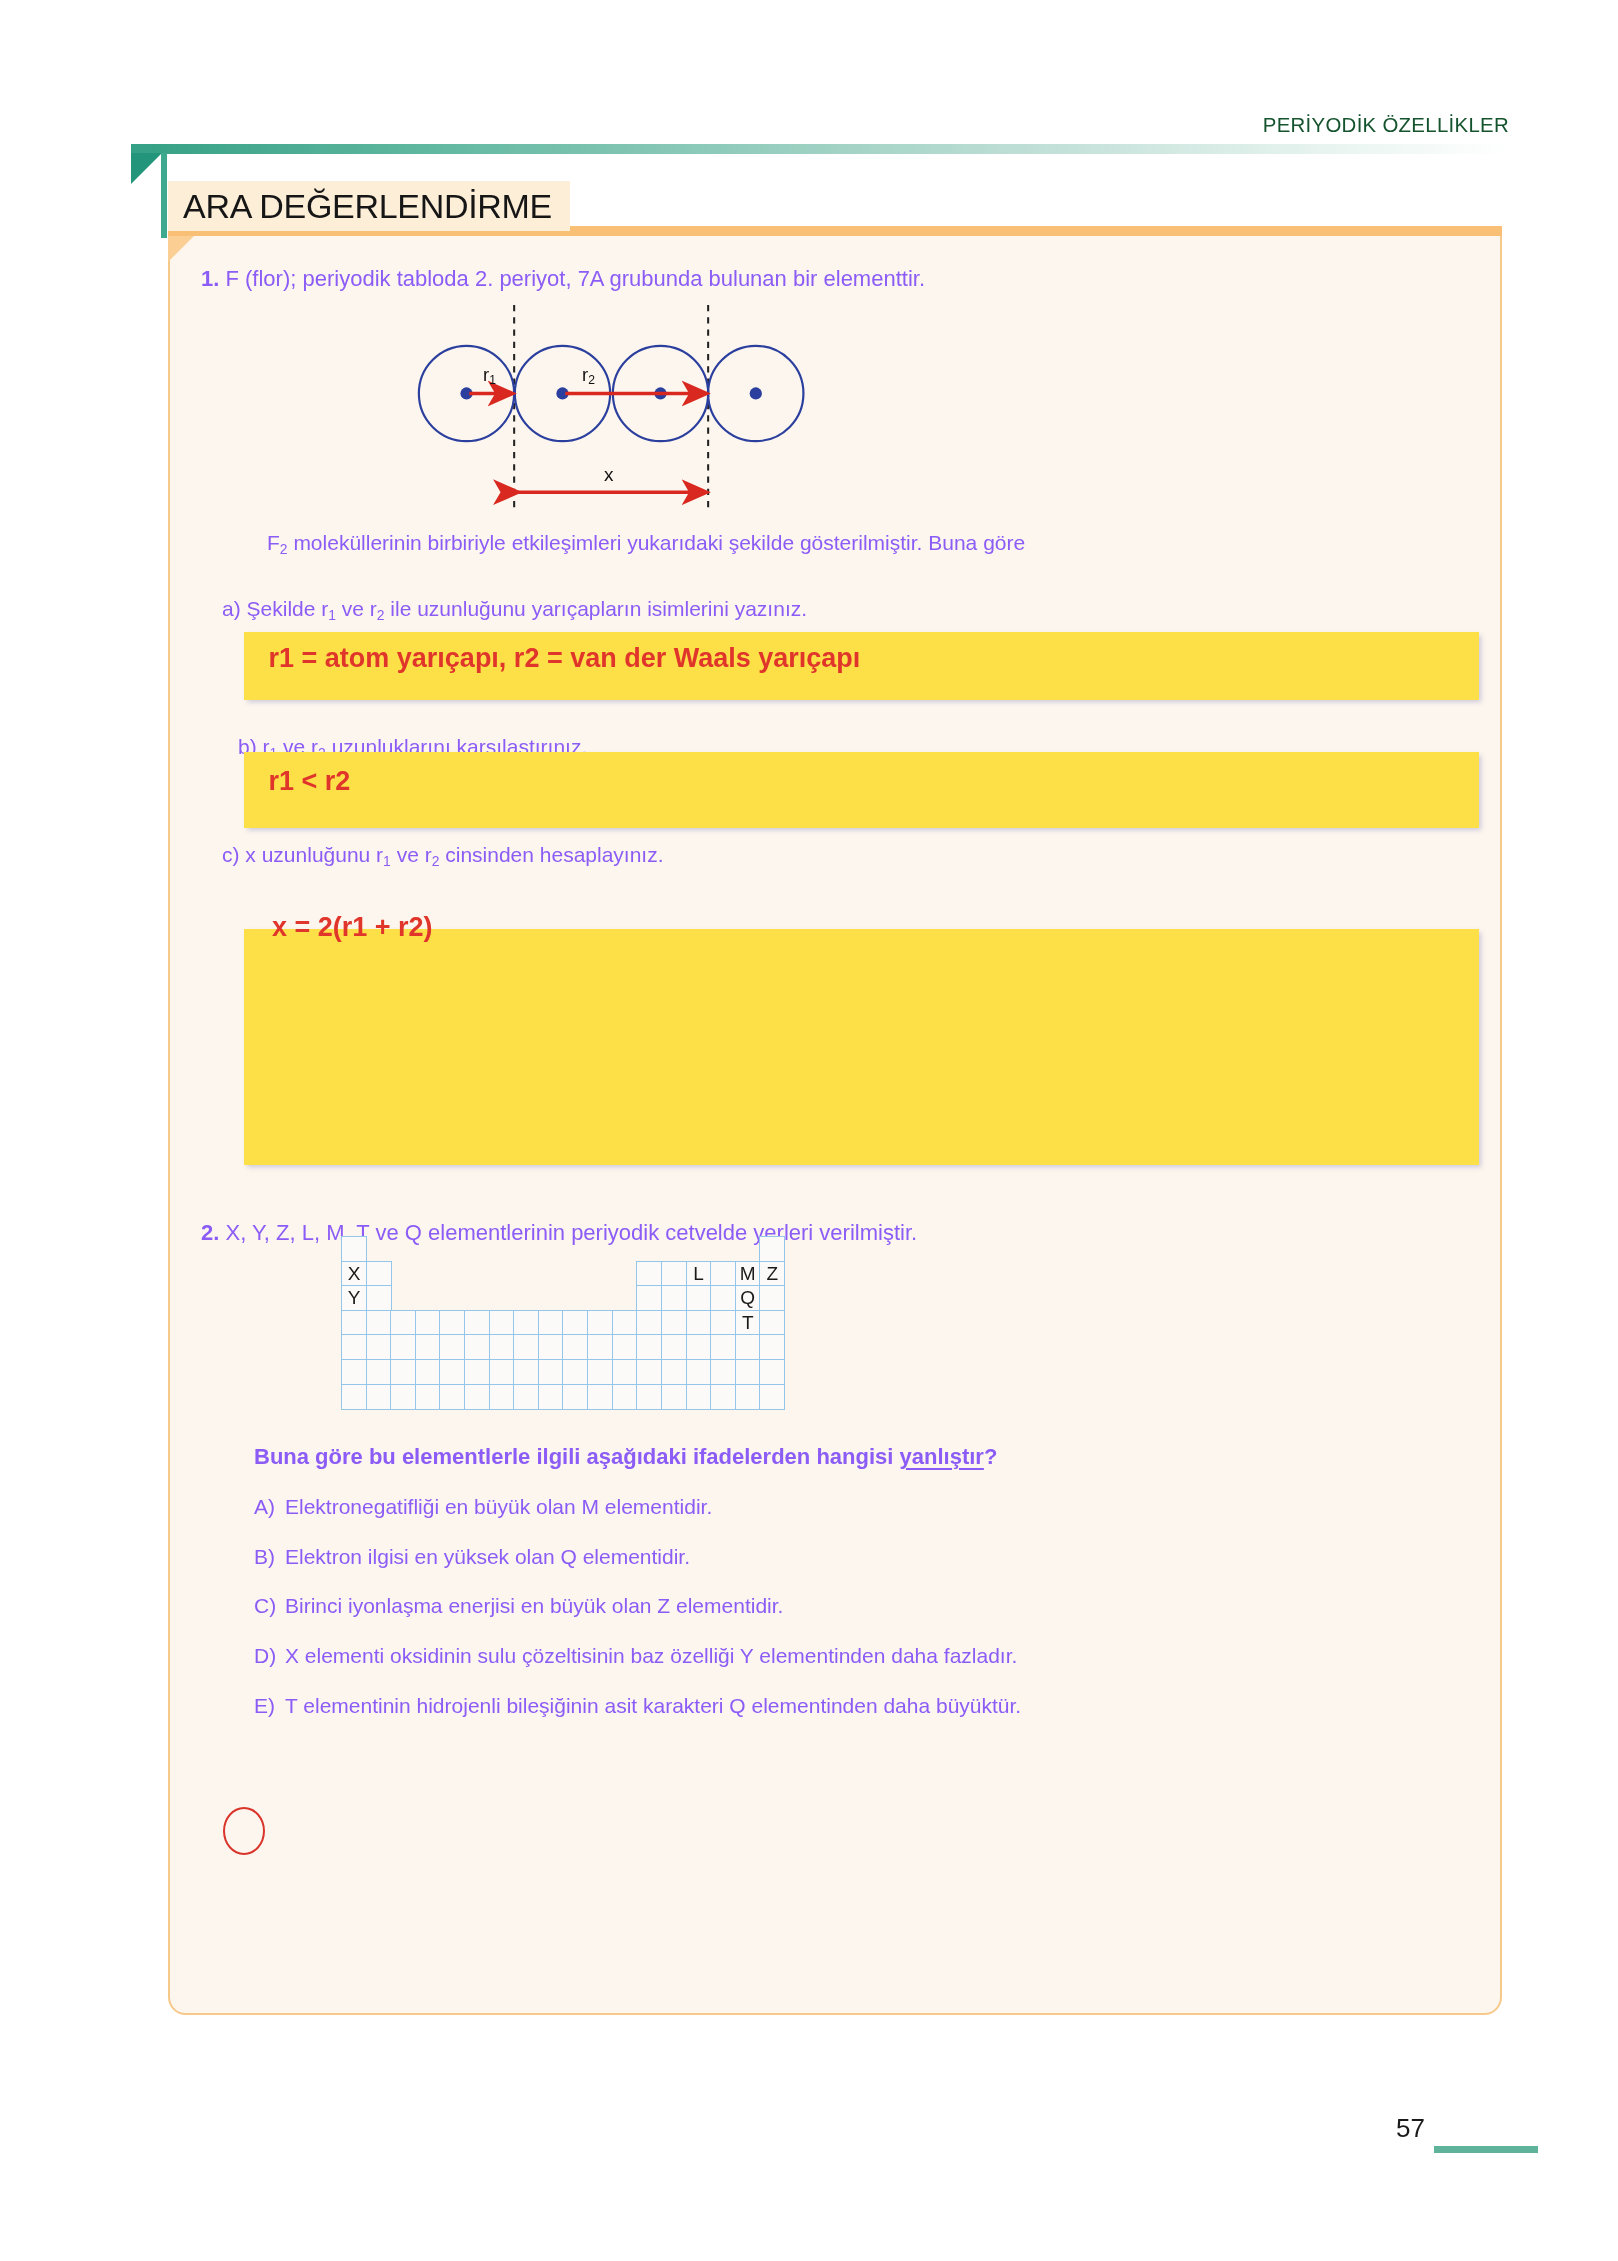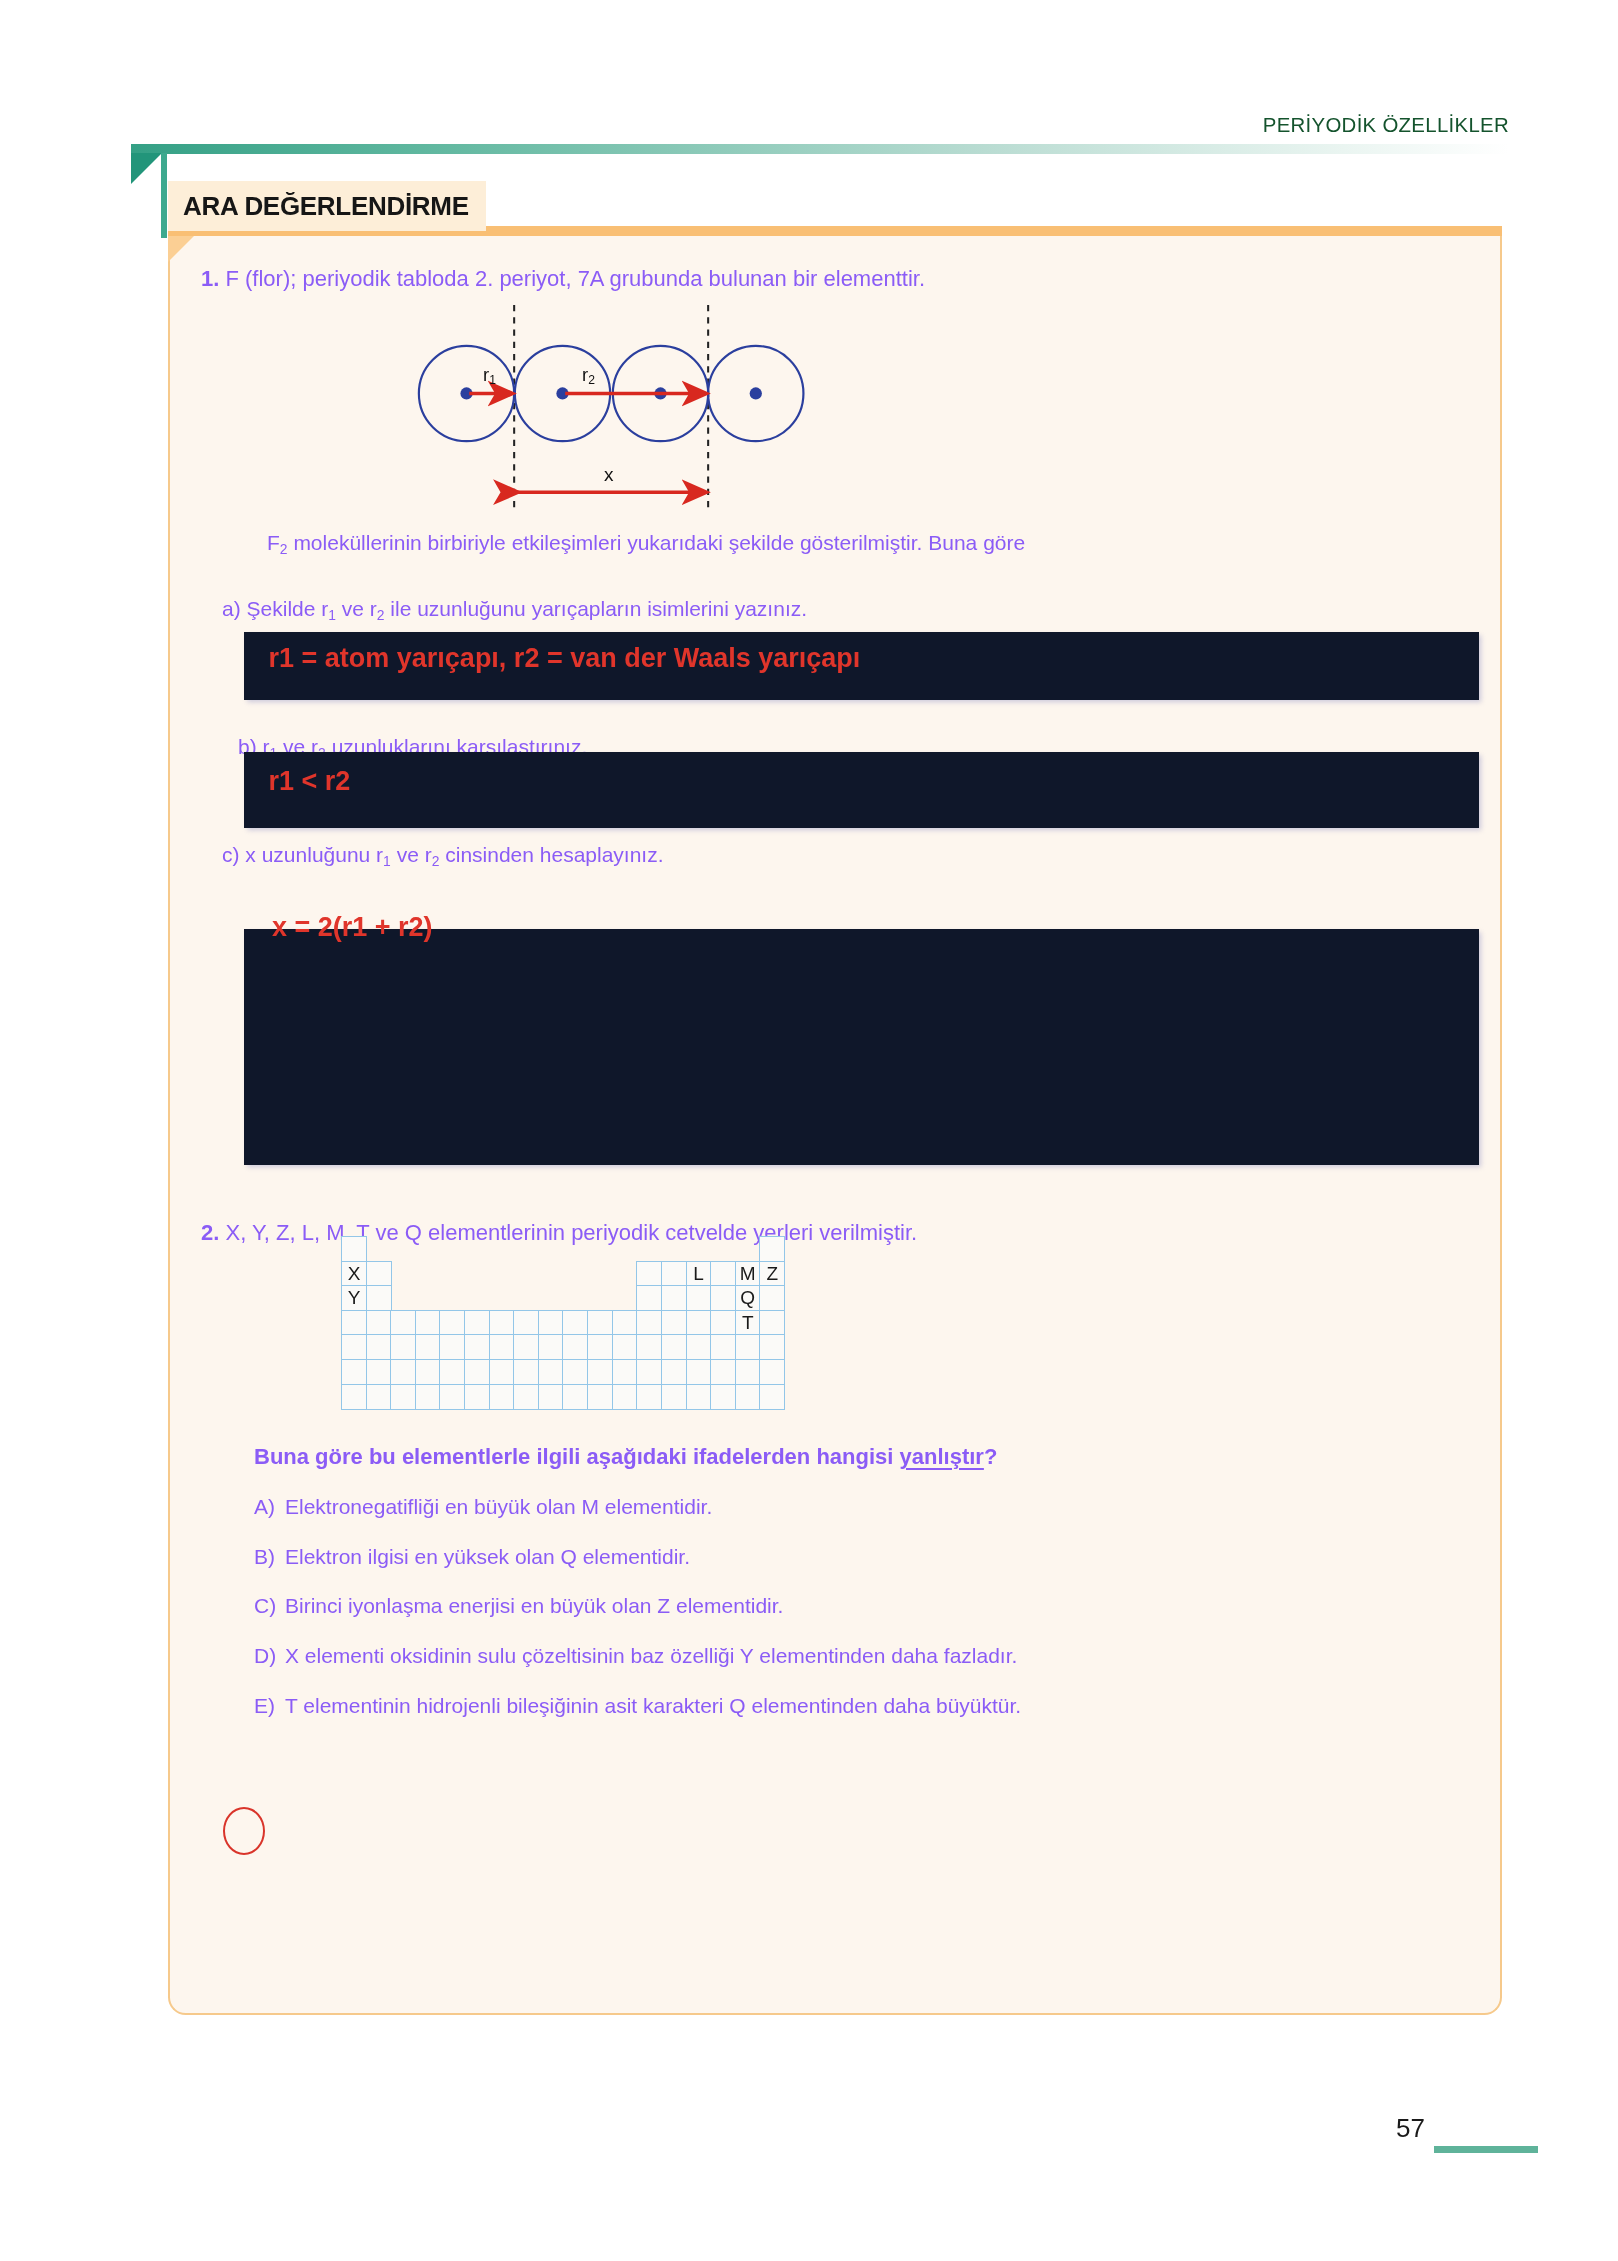--- a/index.html
+++ b/index.html
@@ -59,22 +59,22 @@
     top: 181px;
     height: 50px;
     padding: 0 17.7px 0 15px;
     background: #fdeed8;
     display: flex;
     align-items: center;
     box-sizing: border-box;
     z-index: 6;
   }
   #eval-tab-label {
-    font-size: 26px;
-    font-weight: bold;
+    font-size: 34px;
+    font-weight: normal;
     color: #161616;
     letter-spacing: -0.3px;
     white-space: nowrap;
     font-family: "Liberation Sans", sans-serif;
   }
 
   
   #content-panel {
     position: absolute;
     left: 168px;
@@ -121,21 +121,21 @@
     line-height: 1.35;
     font-family: "Liberation Sans", sans-serif;
     white-space: nowrap;
   }
   .q-text b { font-weight: bold; }
   sub { font-size: 0.66em; vertical-align: -0.28em; }
 
   
   .answer-box {
     position: absolute;
-    background: #0f172a;
+    background: #fde047;
     box-shadow: 2.7px 3.4px 4.8px rgba(150,150,200,0.45);
     box-sizing: border-box;
   }
   .answer-text {
     position: absolute;
     color: #e0352b;
     font-weight: bold;
     font-family: "Liberation Sans", sans-serif;
     white-space: nowrap;
   }

